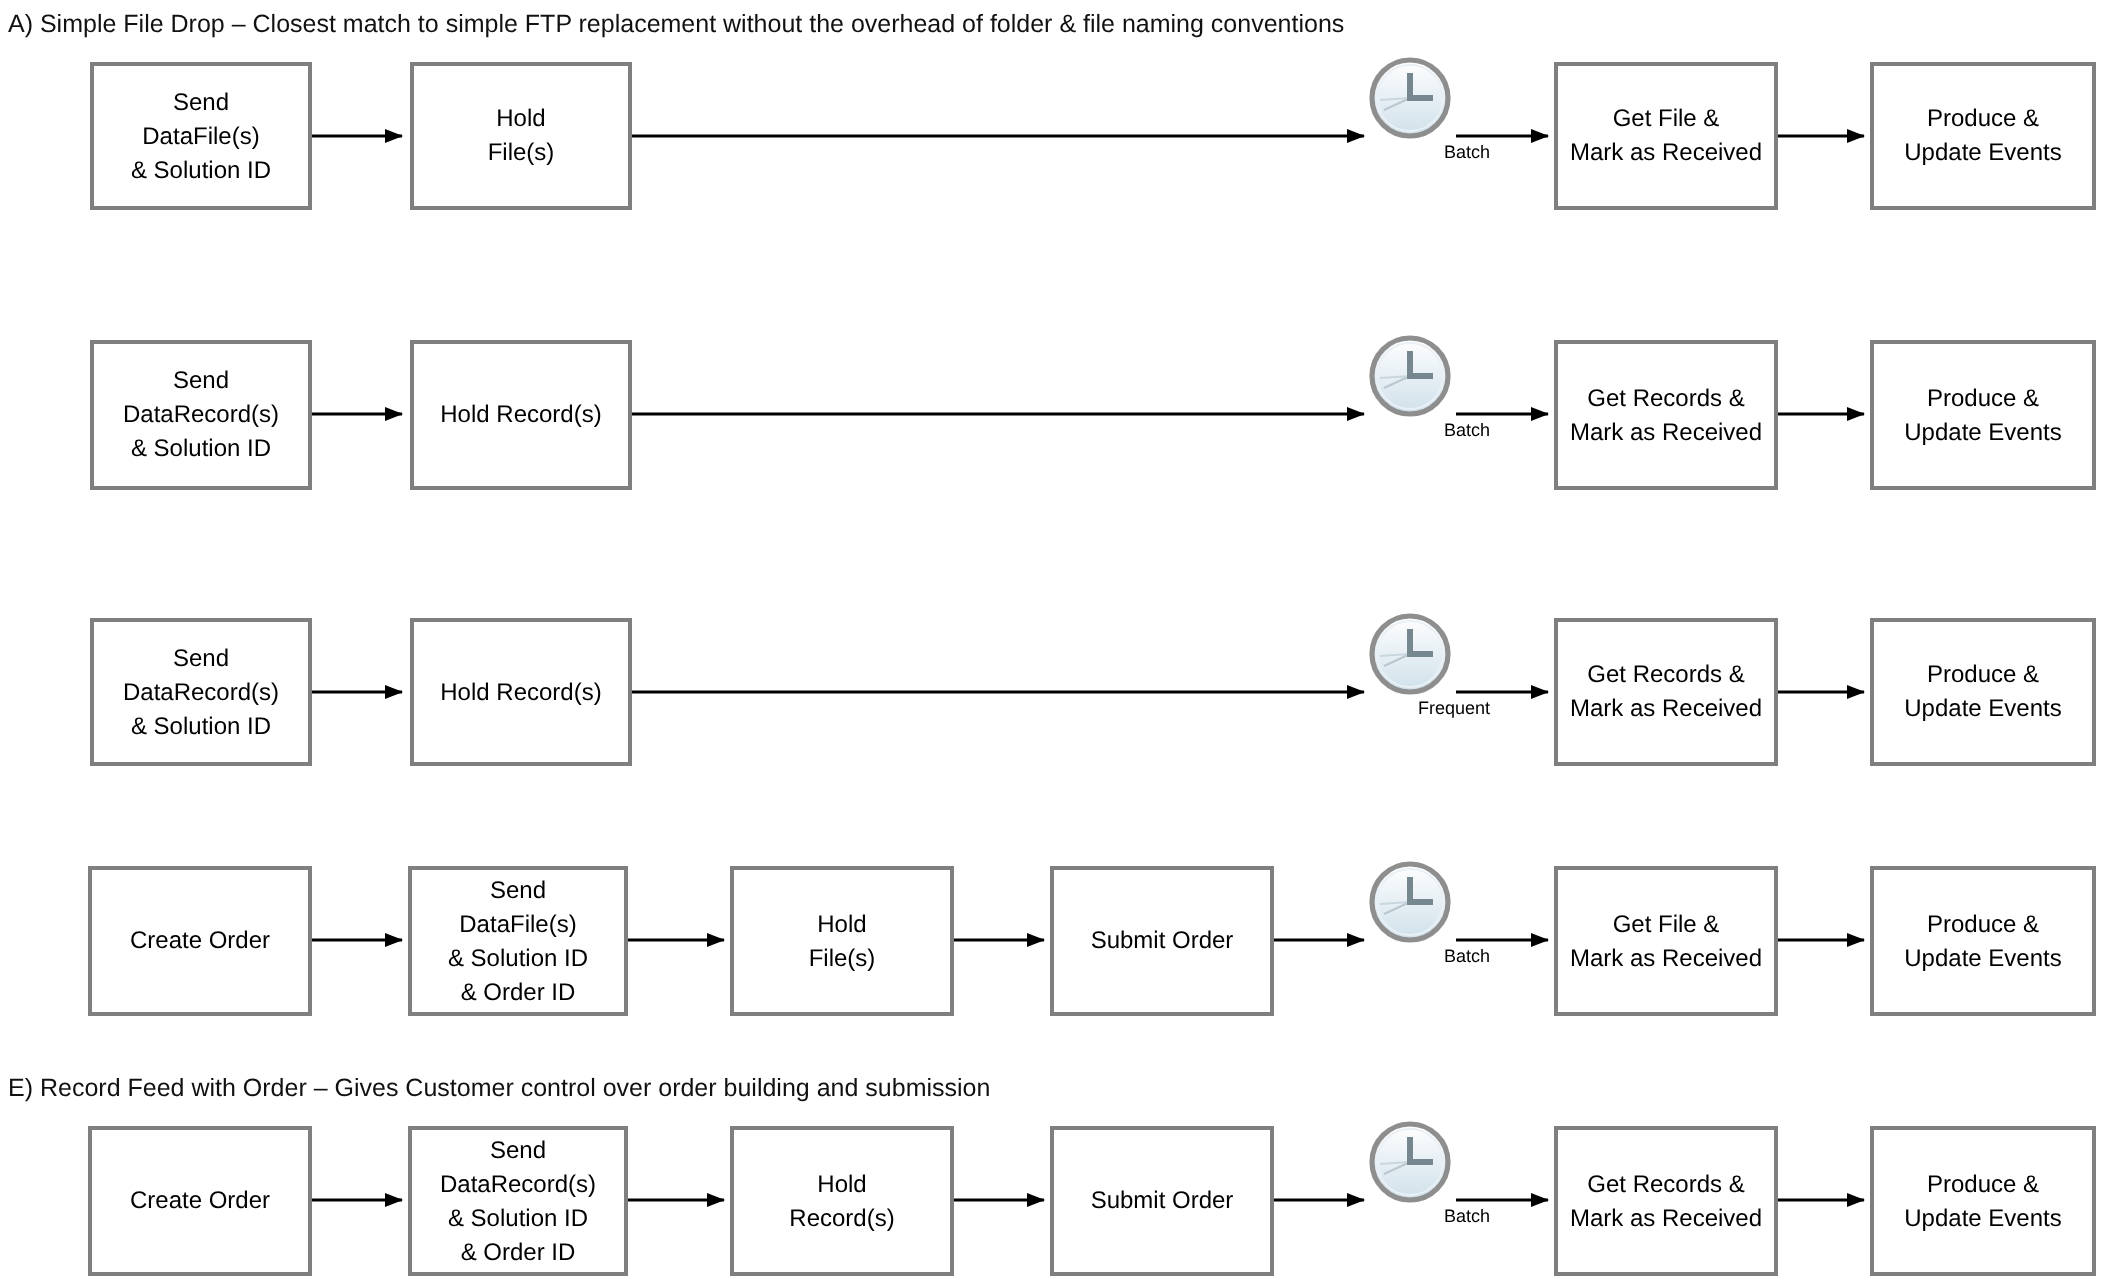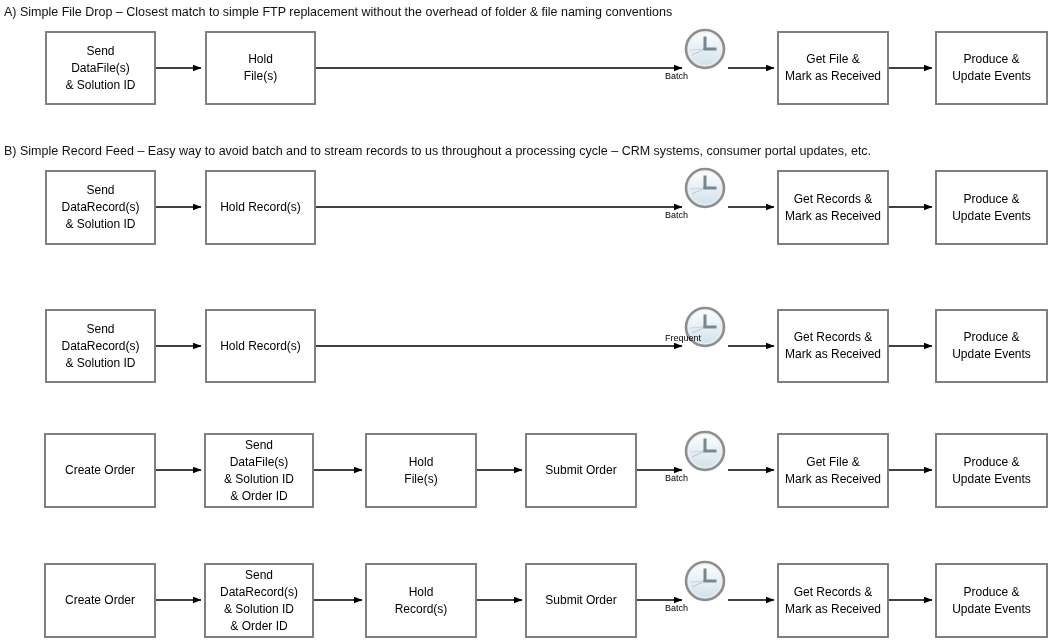--- a/index.html
+++ b/index.html
@@ -10,21 +10,21 @@
   .row-title{
     position:absolute;left:4px;font-size:12.5px;line-height:15px;color:#111;white-space:nowrap;
   }
   .box{
     position:absolute;box-sizing:border-box;border:2px solid #7f7f7f;background:#ffffff;
     display:flex;align-items:center;justify-content:center;text-align:center;
     font-size:12px;line-height:17px;white-space:pre-line;padding:2px;
   }
   .clock{position:absolute;}
   .clock-label{
-    position:absolute;width:80px;text-align:left;font-size:9px;line-height:11px;color:#000;
+    position:absolute;width:80px;text-align:right;font-size:9px;line-height:11px;color:#000;
   }
   svg.overlay{position:absolute;left:0;top:0;pointer-events:none;}
   #svg-defs{position:absolute;width:0;height:0;}
 </style>
 </head>
 <body>
 
 <div id="canvas">
 
   <svg id="svg-defs" aria-hidden="true">
@@ -52,21 +52,20 @@
   <svg class="clock" style="left:683px;top:27px" width="44" height="44" viewBox="0 0 44 44">
     <circle cx="22" cy="22" r="19" fill="url(#clockFace)" stroke="#8e8e8e" stroke-width="2.6"></circle>
     <circle cx="22" cy="22" r="16.5" fill="none" stroke="#eaf1f6" stroke-width="1"></circle>
     <line x1="22" y1="22" x2="9" y2="28" stroke="#b8c7d0" stroke-width="1"></line>
     <line x1="22" y1="22" x2="7" y2="23" stroke="#c9d6dd" stroke-width="1"></line>
     <line x1="22" y1="22.5" x2="22" y2="9.5" stroke="#76878f" stroke-width="3"></line>
     <line x1="20.5" y1="22" x2="33.5" y2="22" stroke="#76878f" stroke-width="3"></line>
   </svg>
   <div class="clock-label" style="left:665px;top:71px">Batch</div>
 
-  <div class="row-title" style="top:144px">B) Simple Record Feed – Easy way to avoid batch and to stream records to us throughout a processing cycle – CRM systems, consumer portal updates, etc.</div>
   <div class="box" style="left:45px;top:170px;width:111px;height:75px">Send
 DataRecord(s)
 &amp; Solution ID</div>
   <div class="box" style="left:205px;top:170px;width:111px;height:75px">Hold Record(s)</div>
   <div class="box" style="left:777px;top:170px;width:112px;height:75px">Get Records &amp;
 Mark as Received</div>
   <div class="box" style="left:935px;top:170px;width:113px;height:75px">Produce &amp;
 Update Events</div>
   <svg class="clock" style="left:683px;top:166px" width="44" height="44" viewBox="0 0 44 44">
     <circle cx="22" cy="22" r="19" fill="url(#clockFace)" stroke="#8e8e8e" stroke-width="2.6"></circle>
@@ -87,21 +86,21 @@
   <div class="box" style="left:935px;top:309px;width:113px;height:74px">Produce &amp;
 Update Events</div>
   <svg class="clock" style="left:683px;top:305px" width="44" height="44" viewBox="0 0 44 44">
     <circle cx="22" cy="22" r="19" fill="url(#clockFace)" stroke="#8e8e8e" stroke-width="2.6"></circle>
     <circle cx="22" cy="22" r="16.5" fill="none" stroke="#eaf1f6" stroke-width="1"></circle>
     <line x1="22" y1="22" x2="9" y2="28" stroke="#b8c7d0" stroke-width="1"></line>
     <line x1="22" y1="22" x2="7" y2="23" stroke="#c9d6dd" stroke-width="1"></line>
     <line x1="22" y1="22.5" x2="22" y2="9.5" stroke="#76878f" stroke-width="3"></line>
     <line x1="20.5" y1="22" x2="33.5" y2="22" stroke="#76878f" stroke-width="3"></line>
   </svg>
-  <div class="clock-label" style="left:665px;top:333px">Frequent</div>
+  <div class="clock-label" style="left:665px;top:349px">Frequent</div>
 
   <div class="box" style="left:44px;top:433px;width:112px;height:75px">Create Order</div>
   <div class="box" style="left:204px;top:433px;width:110px;height:75px">Send
 DataFile(s)
 &amp; Solution ID
 &amp; Order ID</div>
   <div class="box" style="left:365px;top:433px;width:112px;height:75px">Hold
 File(s)</div>
   <div class="box" style="left:525px;top:433px;width:112px;height:75px">Submit Order</div>
   <div class="box" style="left:777px;top:433px;width:112px;height:75px">Get File &amp;
@@ -111,20 +110,21 @@
   <svg class="clock" style="left:683px;top:429px" width="44" height="44" viewBox="0 0 44 44">
     <circle cx="22" cy="22" r="19" fill="url(#clockFace)" stroke="#8e8e8e" stroke-width="2.6"></circle>
     <circle cx="22" cy="22" r="16.5" fill="none" stroke="#eaf1f6" stroke-width="1"></circle>
     <line x1="22" y1="22" x2="9" y2="28" stroke="#b8c7d0" stroke-width="1"></line>
     <line x1="22" y1="22" x2="7" y2="23" stroke="#c9d6dd" stroke-width="1"></line>
     <line x1="22" y1="22.5" x2="22" y2="9.5" stroke="#76878f" stroke-width="3"></line>
     <line x1="20.5" y1="22" x2="33.5" y2="22" stroke="#76878f" stroke-width="3"></line>
   </svg>
   <div class="clock-label" style="left:665px;top:473px">Batch</div>
 
+  <div class="row-title" style="top:537px">E) Record Feed with Order – Gives Customer control over order building and submission</div>
   <div class="box" style="left:44px;top:563px;width:112px;height:75px">Create Order</div>
   <div class="box" style="left:204px;top:563px;width:110px;height:75px">Send
 DataRecord(s)
 &amp; Solution ID
 &amp; Order ID</div>
   <div class="box" style="left:365px;top:563px;width:112px;height:75px">Hold
 Record(s)</div>
   <div class="box" style="left:525px;top:563px;width:112px;height:75px">Submit Order</div>
   <div class="box" style="left:777px;top:563px;width:112px;height:75px">Get Records &amp;
 Mark as Received</div>

